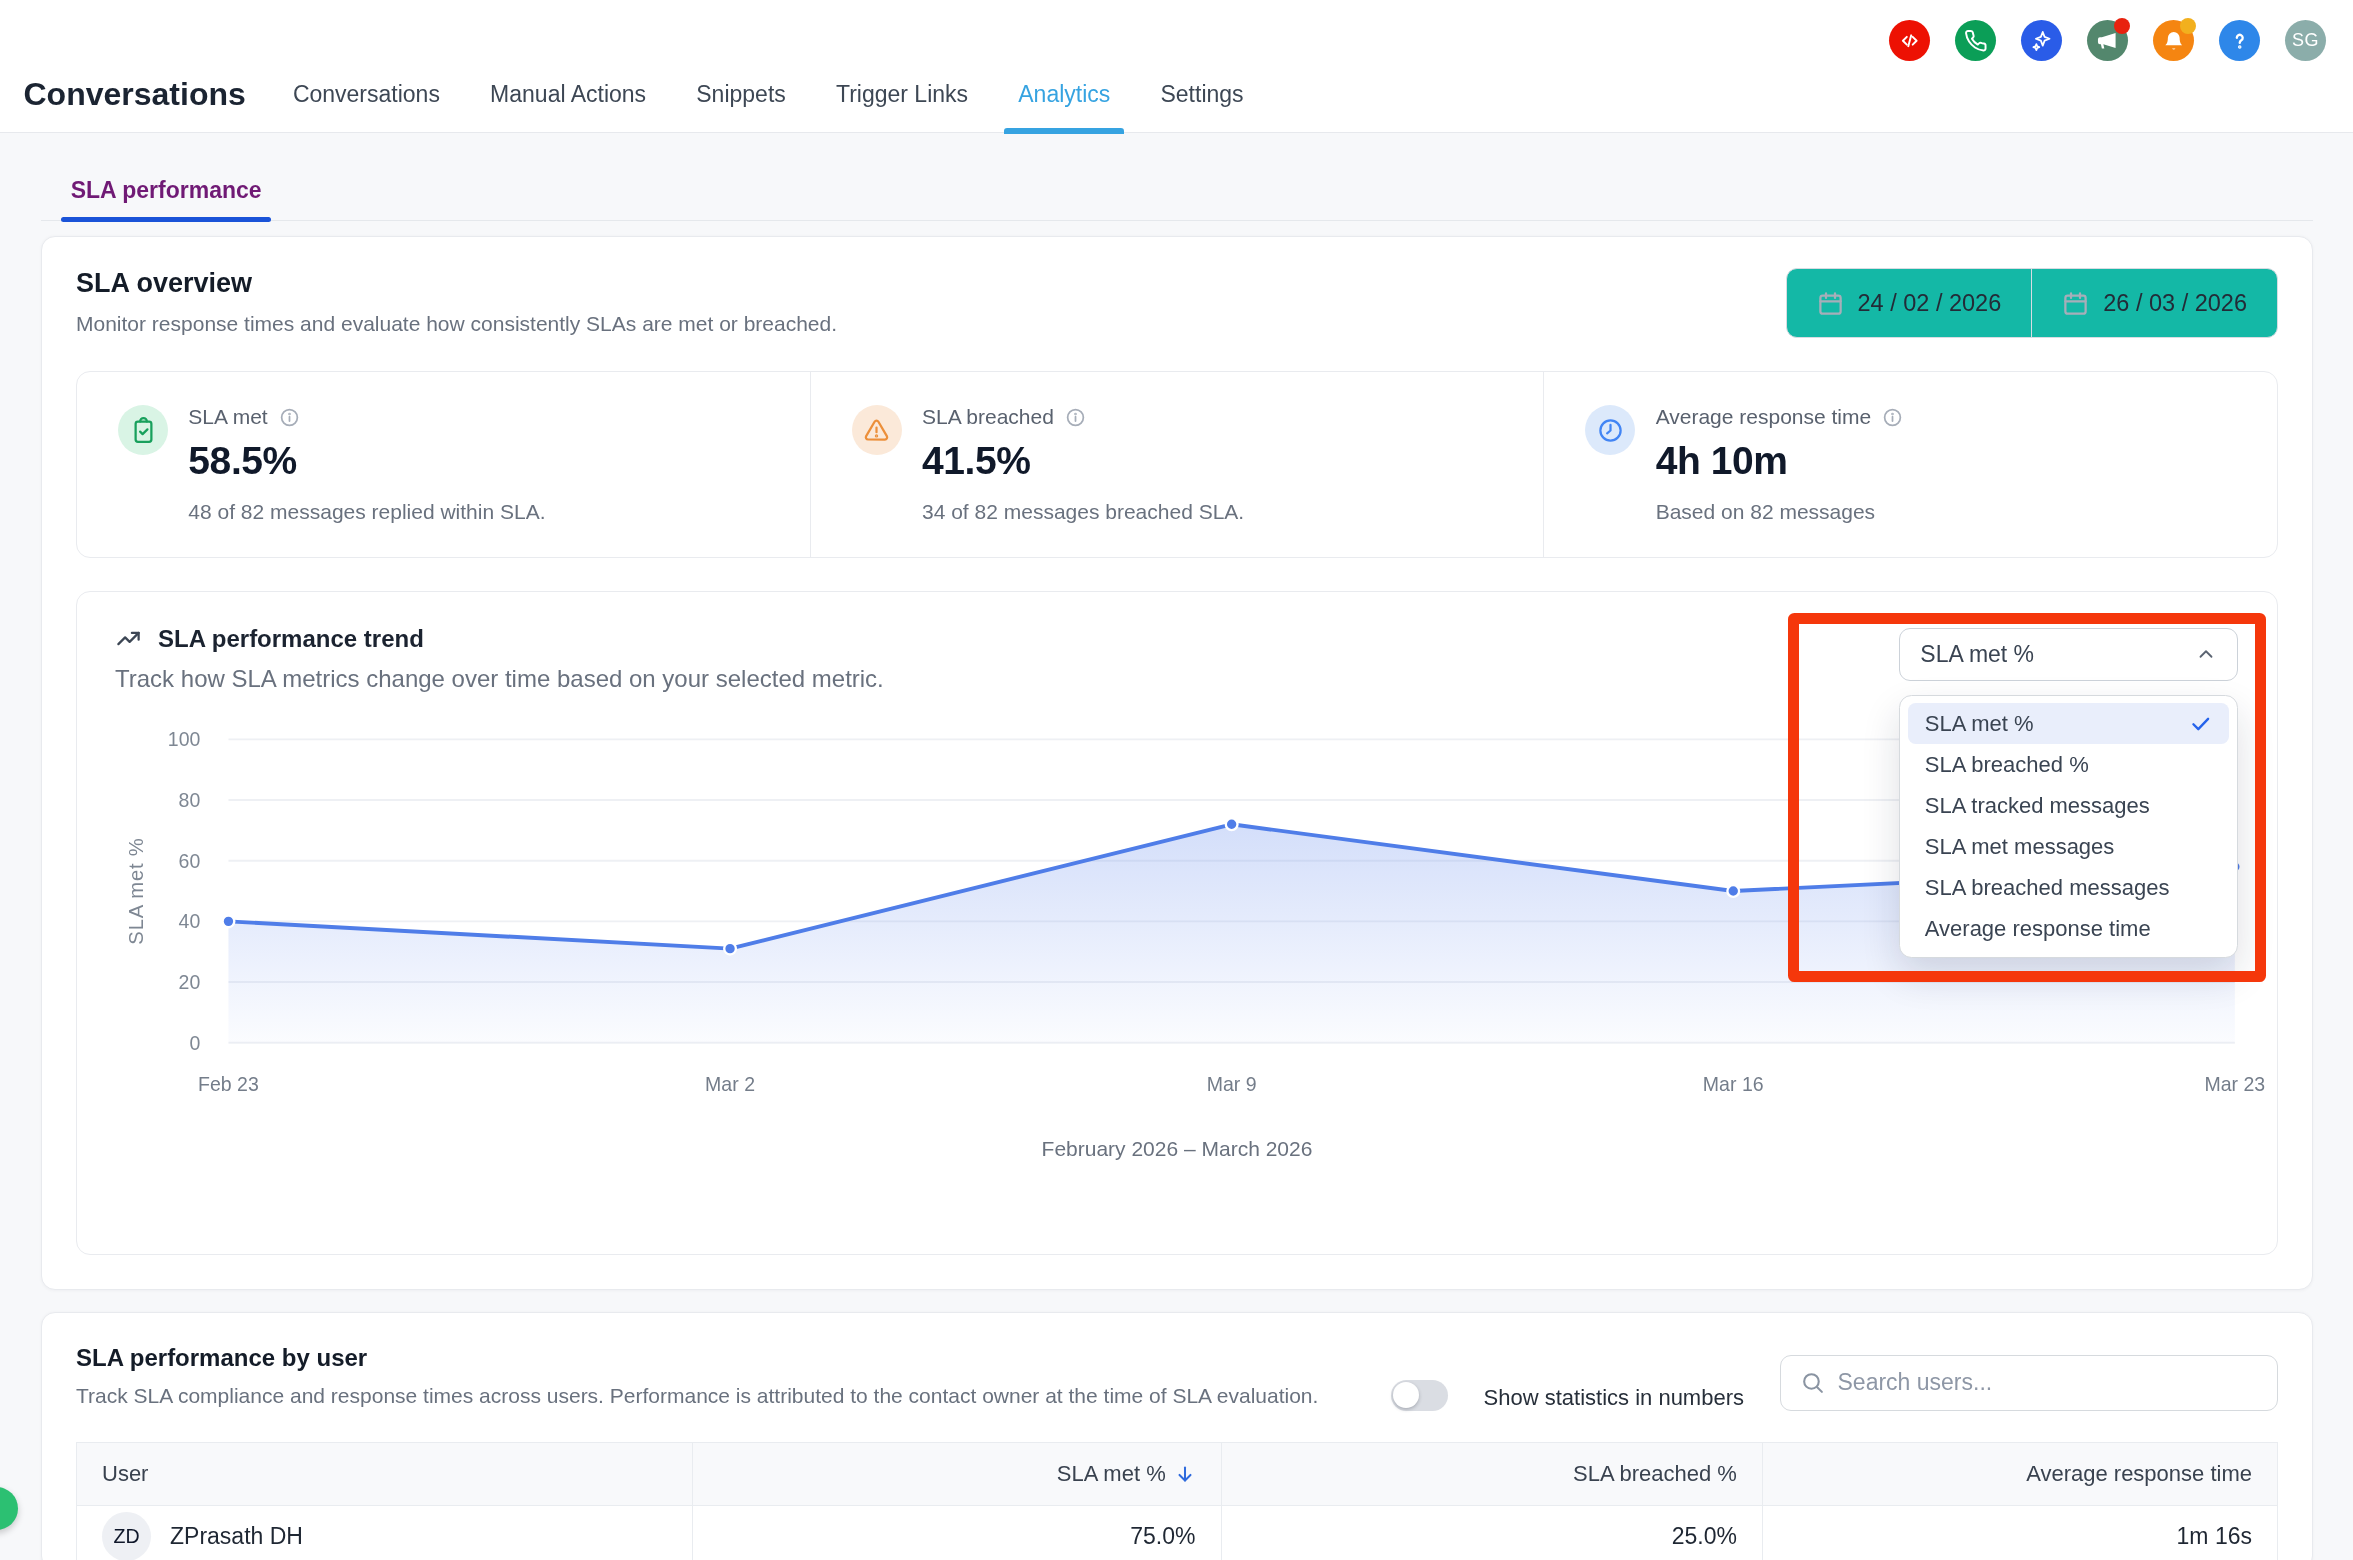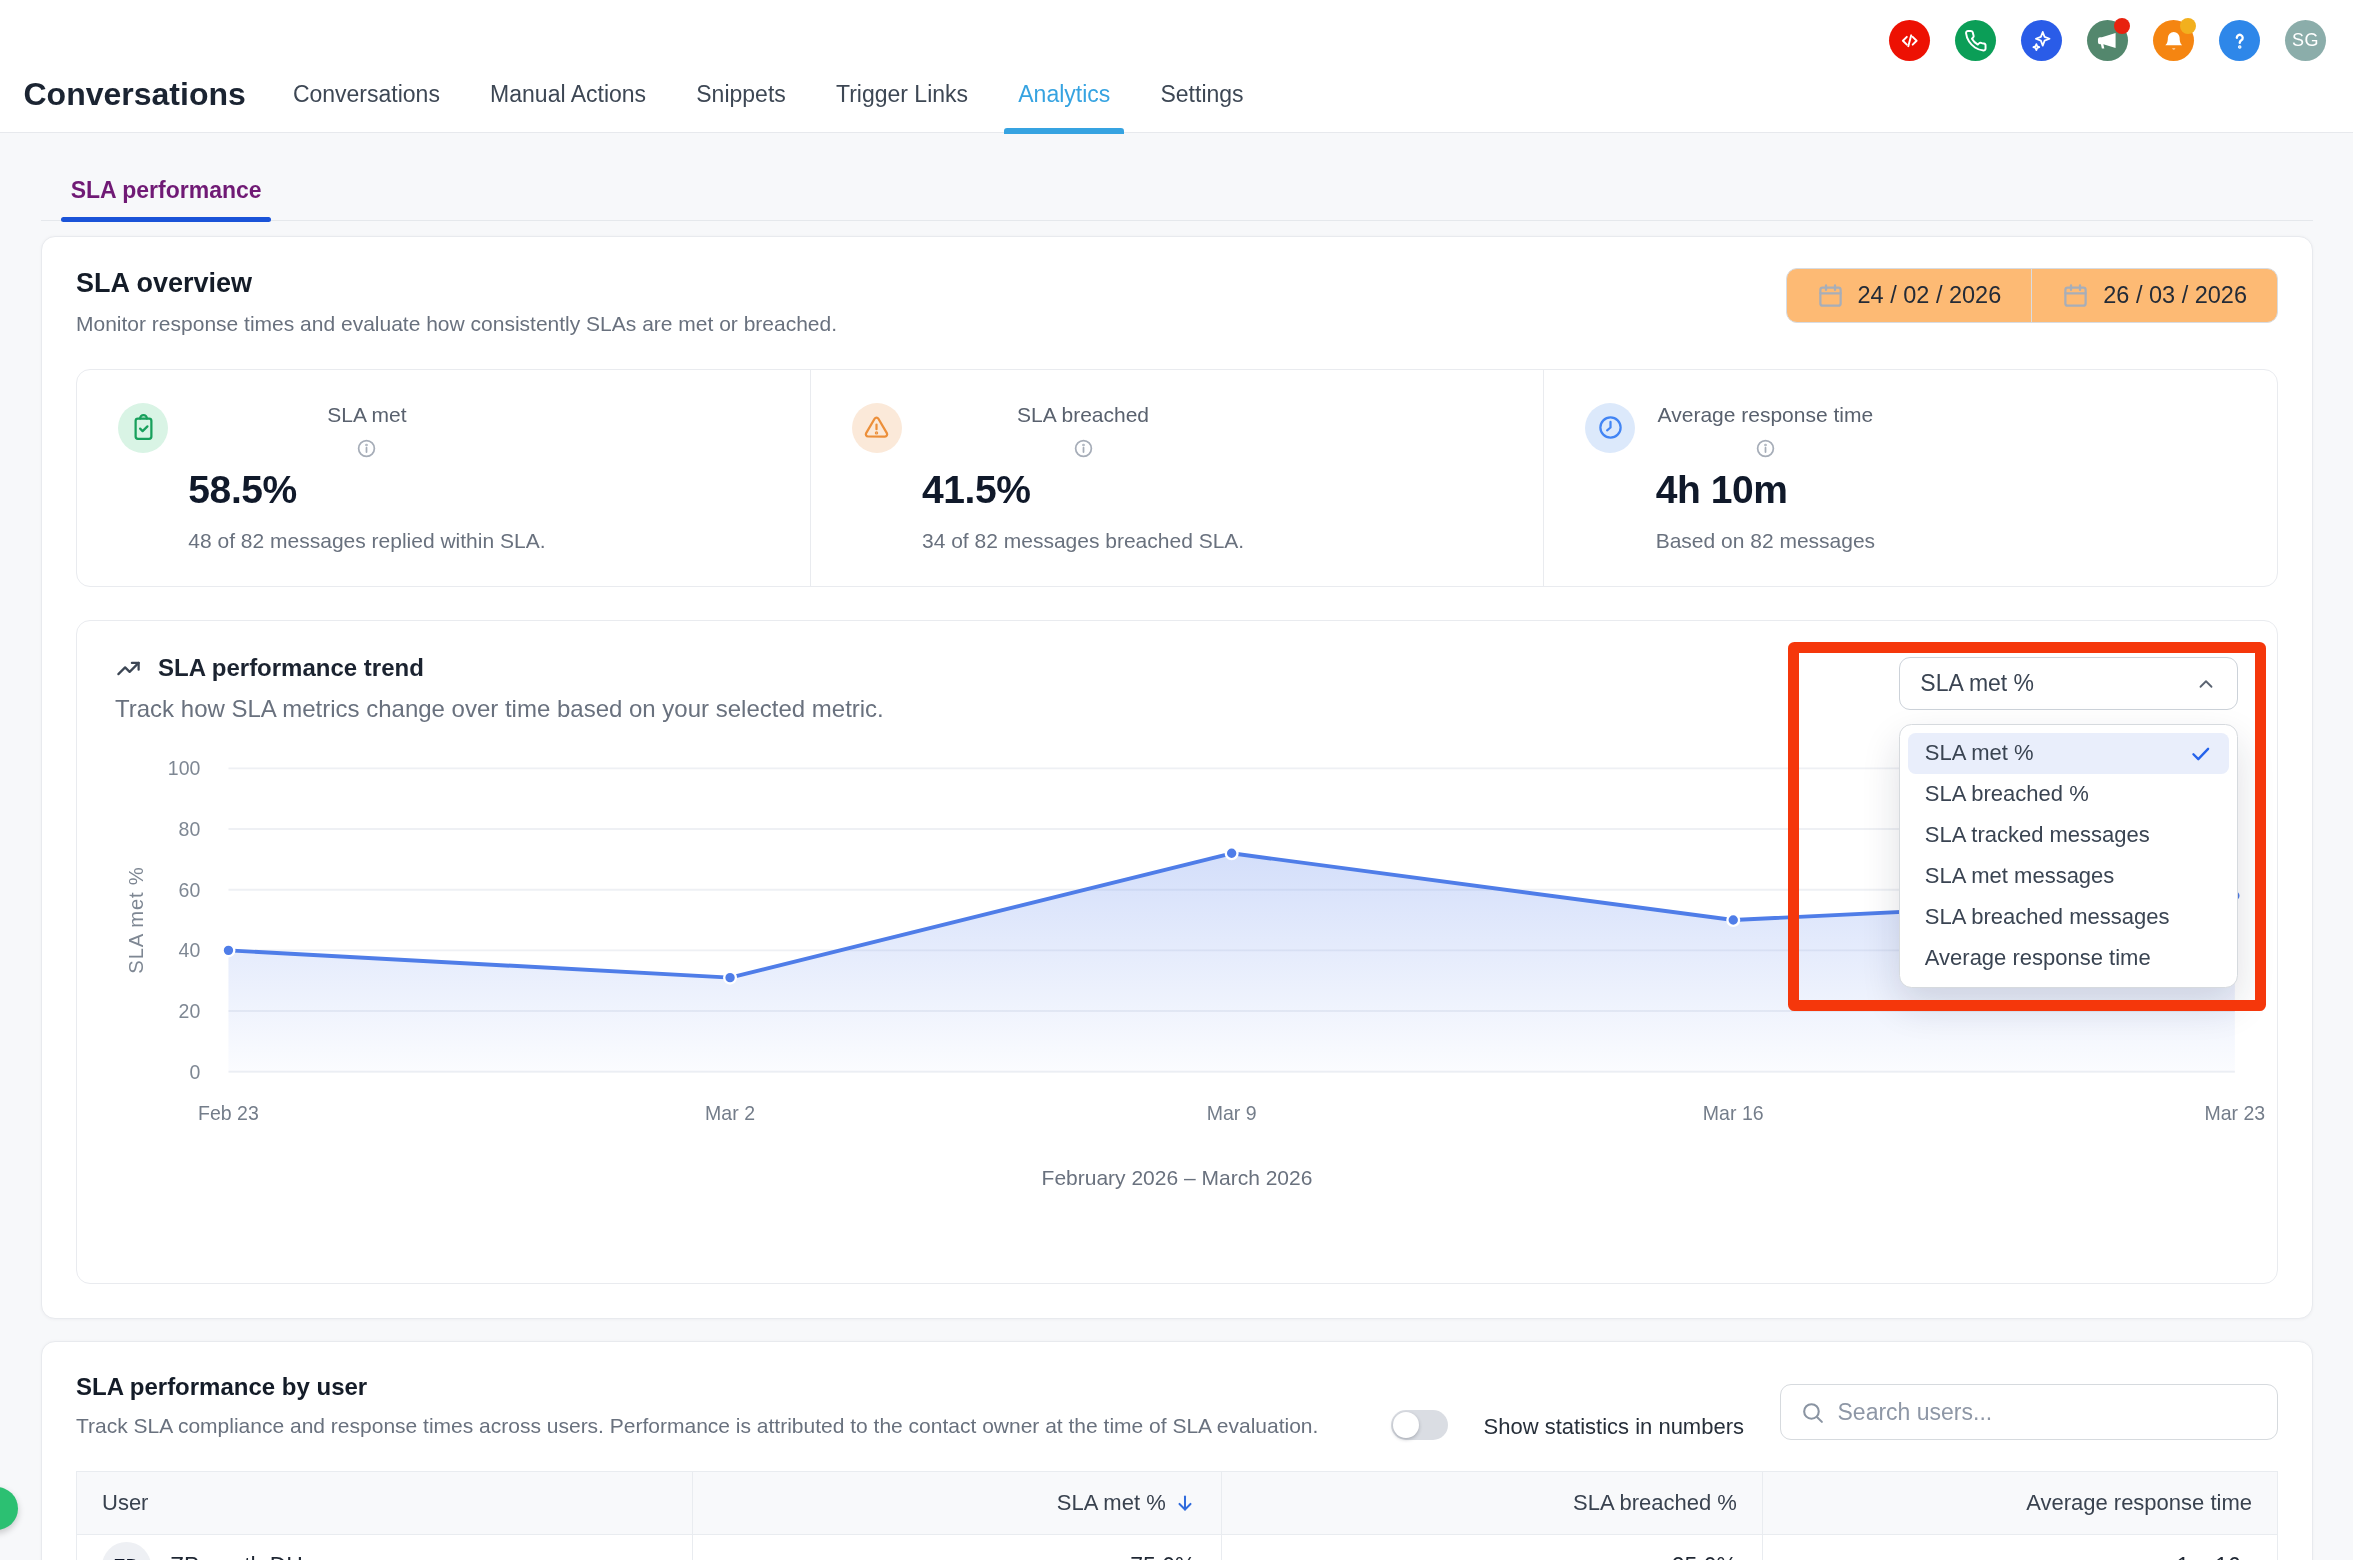--- a/index.html
+++ b/index.html
@@ -27,32 +27,32 @@
   .subtab { display:inline-block; font-size:23px; font-weight:bold; color:#701a75; padding:0 9.4px 15.6px; position:relative; cursor:pointer; }
   .subtab::after { content:""; position:absolute; left:0; right:0; bottom:-2.3px; height:4.7px; background:#1a53d8; border-radius:3.1px; }
 
   .card { background:#fff; border:1.6px solid #e8eaee; border-radius:14px; box-shadow:0 0.8px 3.1px rgba(16,24,40,0.04); }
   .card1 { margin-top:15.6px; padding:31px 34px 34px; }
 
   .overview-head { display:flex; justify-content:space-between; align-items:flex-start; }
   .ov-title { font-size:27px; font-weight:bold; color:#141c28; }
   .ov-sub { font-size:21px; color:#69717e; margin-top:12.5px; }
 
-  .daterange { display:flex; border:1.6px solid #d8dce2; border-radius:11px; background:#fdba74; height:55px; align-items:stretch; }
+  .daterange { display:flex; border:1.6px solid #d8dce2; border-radius:11px; background:#14b8a6; height:70px; align-items:stretch; }
   .d-half { display:flex; align-items:center; gap:14px; padding:0 30px; cursor:pointer; }
   .d-half + .d-half { border-left:1.6px solid #d8dce2; }
   .d-half svg { width:27px; height:27px; }
   .d-val { font-size:23.5px; color:#232b37; }
 
   .stats { margin-top:33px; border:1.6px solid #e9ebef; border-radius:14px; display:flex; }
   .stat { flex:1; padding:33px 41px; display:flex; gap:20.3px; align-items:flex-start; }
   .stat + .stat { border-left:1.6px solid #e9ebef; }
   .s-ic { width:50px; height:50px; border-radius:50%; flex:none; display:grid; place-items:center; }
   .s-ic svg { width:27px; height:27px; }
-  .s-label { font-size:21px; color:#59616e; display:flex; align-items:center; gap:11px;flex-direction:column; }
+  .s-label { font-size:21px; color:#59616e; display:flex; align-items:center; gap:11px; }
   .s-label svg { width:21px; height:21px; }
   .s-value { font-size:39px; font-weight:bold; color:#10192a; margin:9.4px 0 17px; letter-spacing:-0.4px; }
   .s-cap { font-size:21px; color:#69717e; }
 
   
   .trend { margin-top:33px; border:1.6px solid #e9ebef; border-radius:14px; position:relative; height:664px; overflow:visible; }
   .t-head { position:relative; z-index:2; padding:33px 38px 0; }
   .t-title { font-size:24px; font-weight:bold; color:#1b2330; display:flex; align-items:center; gap:16px; }
   .t-title svg { width:27px; height:27px; }
   .t-sub { font-size:24px; color:#69717e; margin-top:12.5px; }

